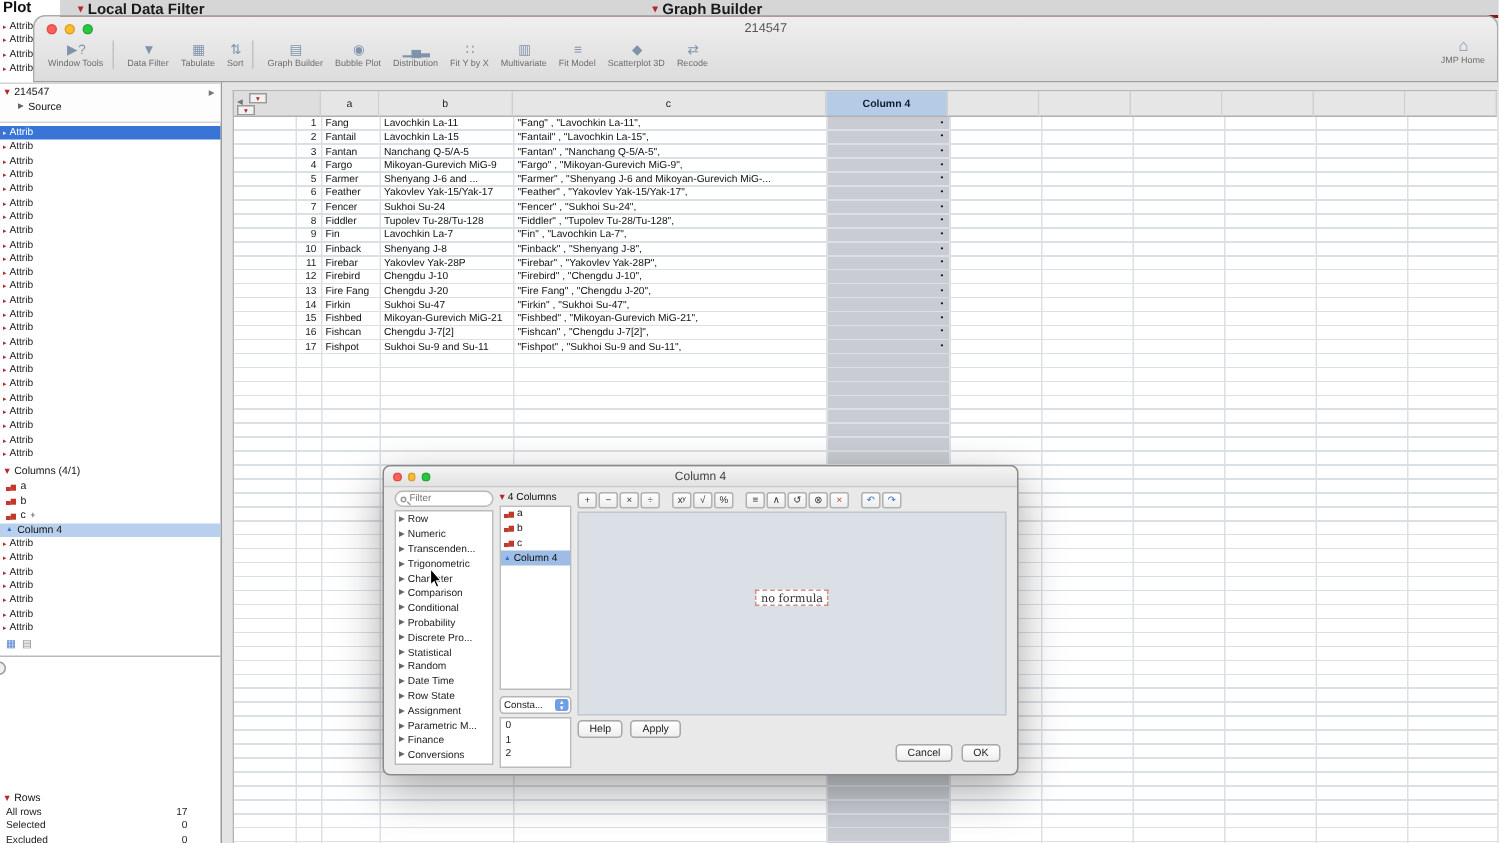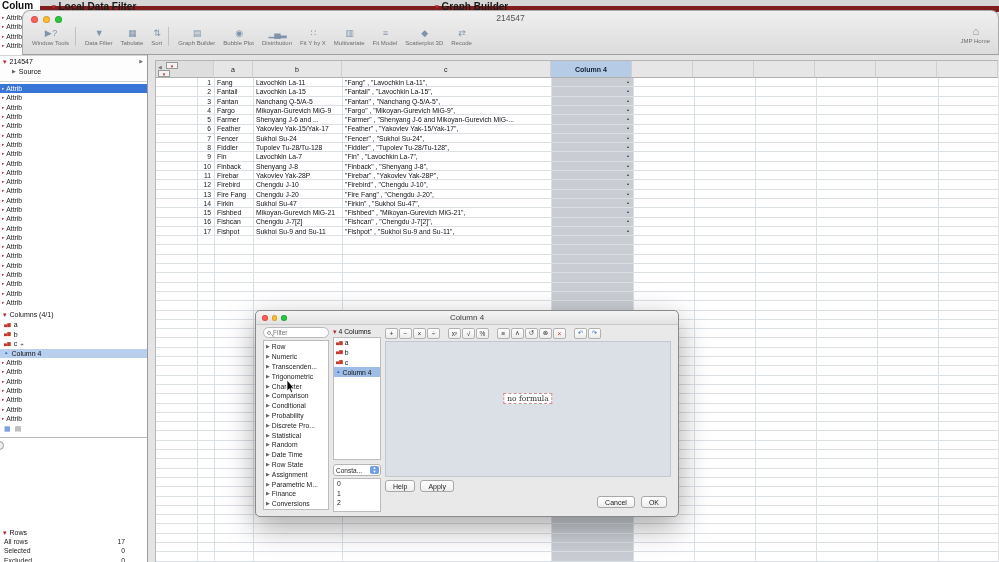--- a/index.html
+++ b/index.html
@@ -2,21 +2,21 @@
 <html><head>
 <meta charset="utf-8">
 <style>
   * { margin:0; padding:0; box-sizing:border-box; }
   body { background:#cfcfcf; font-family:"Liberation Sans", sans-serif; }
   .screen { position:relative; width:999px; height:562px; background:#e4e4e4; overflow:hidden;
             font-family:"Liberation Sans", sans-serif; }
 
   
   .bg-strip { position:absolute; left:40px; top:0; right:0; height:12px; background:#d6d6d6;
-              border-bottom:6px solid #7f1d1d; z-index:2; }
+              border-bottom:2px solid #7f1d1d; z-index:2; }
   .bg-title { position:absolute; top:0; height:12px; display:flex; align-items:center; gap:3px;
               font-weight:bold; font-size:10px; color:#1a1a1a; white-space:nowrap; }
   .red-tri { color:#b3282d; font-size:7px; line-height:1; }
   .gray-tri { color:#666; font-size:5px; line-height:1; }
 
   
   .sidebar { position:absolute; left:0; top:0; width:148px; height:562px; background:#fff;
              border-right:1px solid #9a9a9a; z-index:1; }
   .sb-title { position:absolute; left:2px; top:0; font-size:10px; font-weight:bold; color:#111; }
   .sb-list { position:absolute; left:0; right:0; }
@@ -164,21 +164,21 @@
       <span class="red-tri">▾</span>
       <span>Local Data Filter</span>
     </div>
     <div class="bg-title" style="left:395px">
       <span class="red-tri">▾</span>
       <span>Graph Builder</span>
     </div>
   </div>
 
   <div class="sidebar">
-    <div class="sb-title">Colum</div>
+    <div class="sb-title">Plot</div>
 
     <div class="sb-list" id="sb-list1">
 
         <div class="sb-item">
           <span class="itm-icon">▸</span>
           <span>Attrib</span>
         </div>
 
         <div class="sb-item">
           <span class="itm-icon">▸</span>

